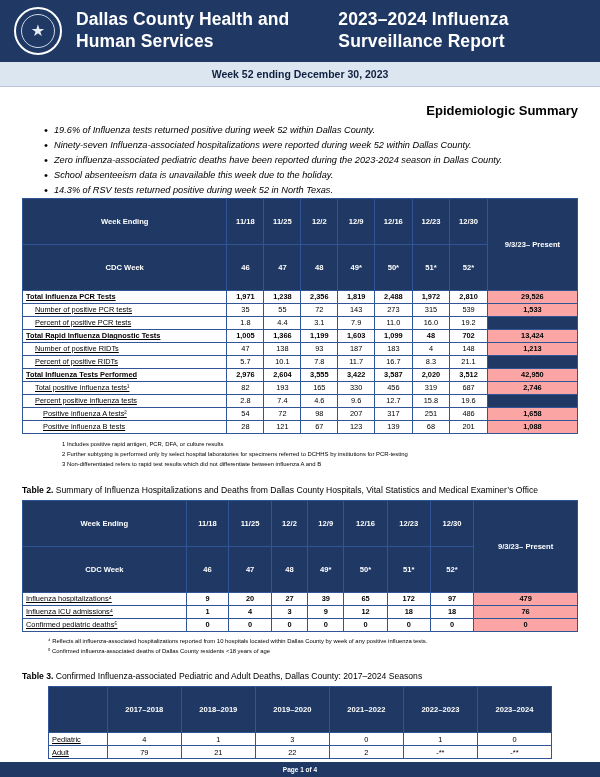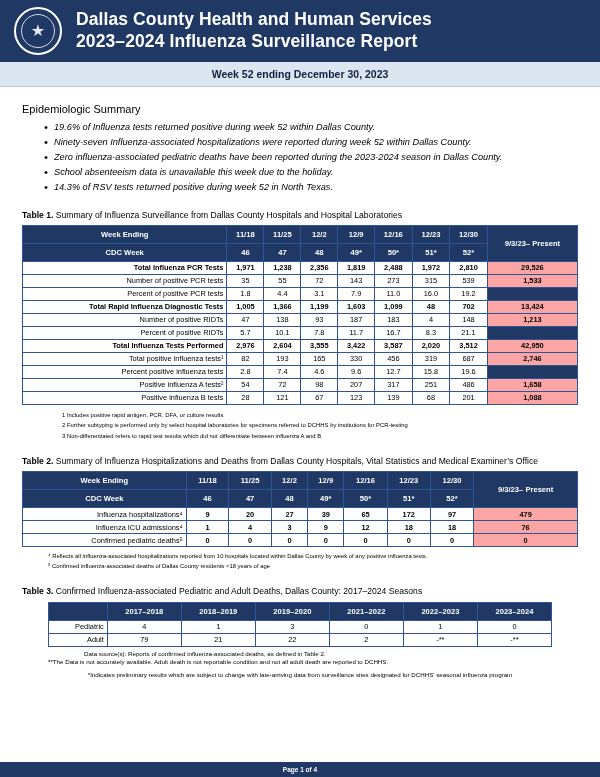--- a/index.html
+++ b/index.html
@@ -35,44 +35,44 @@
     background: #1f3864;
   }
   .seal .inner {
     width: 34px; height: 34px;
     border-radius: 50%;
     border: 1px solid #cfd8ea;
     display: flex; align-items: center; justify-content: center;
     font-size: 16px; color: #e6ecf7;
     line-height: 1;
   }
-  .title-wrap { display: flex; flex-direction: column; justify-content: space-between; }
+  .title-wrap { display: flex; flex-direction: row; justify-content: space-between; }
   .title-line1 {
     font-size: 17.5px; font-weight: bold; letter-spacing: .1px; line-height: 1.25;
   }
   .title-line2 {
     font-size: 17.5px; font-weight: bold; letter-spacing: .1px; line-height: 1.25;
   }
   .subheader {
     background: #dce6f1;
     color: #10213f;
     text-align: center;
     font-size: 10.5px;
     font-weight: bold;
     padding: 6px 0 6px 0;
     border-bottom: 1px solid #b8c6dd;
   }
 
   
   .body { padding: 10px 22px 0 22px; }
 
   .summary-title {
-    text-align: left;
-    font-size: 11px;
-    font-weight: normal;
+    text-align: right;
+    font-size: 13px;
+    font-weight: bold;
     margin: 6px 0 5px 0;
     color: #000;
   }
   ul.summary {
     margin: 0 0 0 10px;
     padding: 0 0 0 12px;
     list-style: none;
     font-style: italic;
   }
   ul.summary li {
@@ -107,24 +107,24 @@
     border: 1px solid #2f5597;
     padding: 1.5px 3px;
     white-space: nowrap;
   }
   table.data thead th {
     background: #1f3864;
     color: #ffffff;
     font-weight: bold;
     text-align: center;
     font-size: 7.6px;
-    padding: 4px 3px;
+    padding: 18px 3px;
   }
   table.data thead th.lbl { text-align: center; }
-  .rowlabel { text-align: right; }
+  .rowlabel { text-align: left; text-decoration: underline; }
   .bold { font-weight: bold; }
   .num { text-align: center; }
   .ytd {
     background: #fca5a5;
     text-align: center;
     font-weight: bold;
   }
   .ytd-dark {
     background: #1f3864;
   }
@@ -197,23 +197,20 @@
 
     <div class="summary-title">Epidemiologic Summary</div>
     <ul class="summary">
       <li>19.6% of Influenza tests returned positive during week 52 within Dallas County.</li>
       <li>Ninety-seven Influenza-associated hospitalizations were reported during week 52 within Dallas County.</li>
       <li>Zero influenza-associated pediatric deaths have been reported during the 2023-2024 season in Dallas County.</li>
       <li>School absenteeism data is unavailable this week due to the holiday.</li>
       <li>14.3% of RSV tests returned positive during week 52 in North Texas.</li>
     </ul>
 
-    <div class="tbl-caption">
-      <b>Table 1.</b><span> Summary of Influenza Surveillance from Dallas County Hospitals and Hospital Laboratories</span>
-    </div>
 
     <table class="data">
       <thead>
         <tr>
           <th class="lbl">Week Ending</th>
           <th>11/18</th>
           <th>11/25</th>
           <th>12/2</th>
           <th>12/9</th>
           <th>12/16</th>

